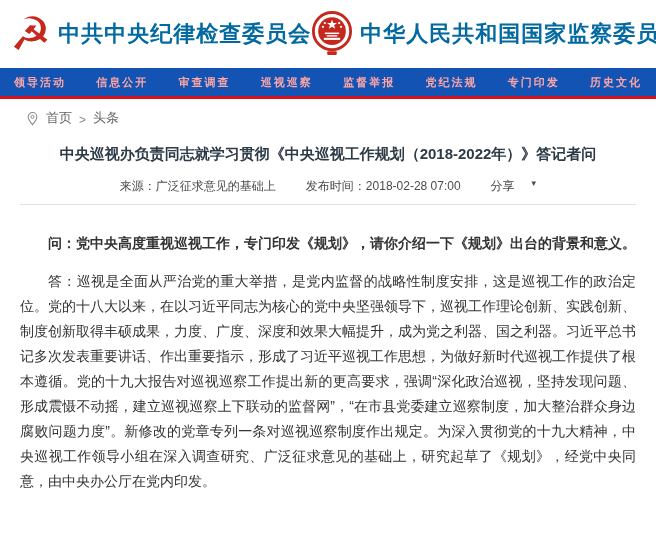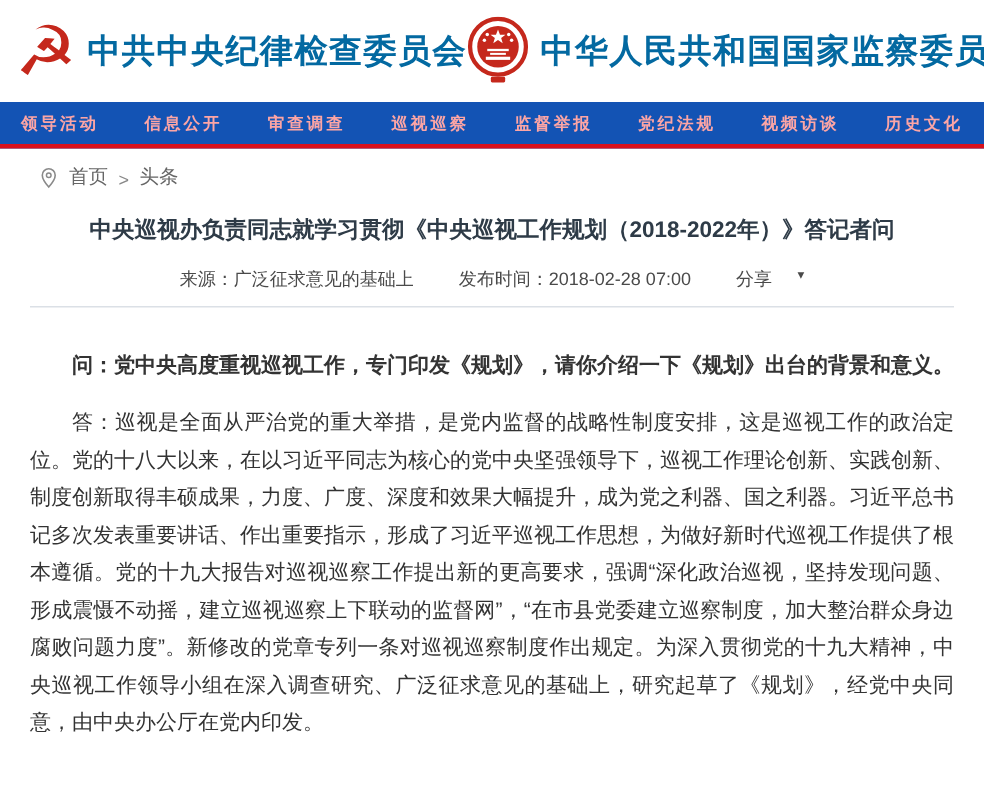--- a/index.html
+++ b/index.html
@@ -87,21 +87,21 @@
   </div>
 </header>
 
 <nav class="main-nav">
   <a class="nav-item">领导活动</a>
   <a class="nav-item">信息公开</a>
   <a class="nav-item">审查调查</a>
   <a class="nav-item">巡视巡察</a>
   <a class="nav-item">监督举报</a>
   <a class="nav-item">党纪法规</a>
-  <a class="nav-item">视频访谈</a>
+  <a class="nav-item">专门印发</a>
   <a class="nav-item">历史文化</a>
 </nav>
 
 <div class="breadcrumb">
   <span class="pin-icon">
     <svg width="13" height="16" viewBox="0 0 16 19">
       <path d="M8 1.5a5.3 5.3 0 0 0-5.3 5.3C2.7 10.5 8 16.5 8 16.5s5.3-6 5.3-9.7A5.3 5.3 0 0 0 8 1.5z" fill="none" stroke="#8a8a8a" stroke-width="1.3"></path>
       <circle cx="8" cy="6.8" r="1.9" fill="none" stroke="#8a8a8a" stroke-width="1.2"></circle>
     </svg>
   </span>

